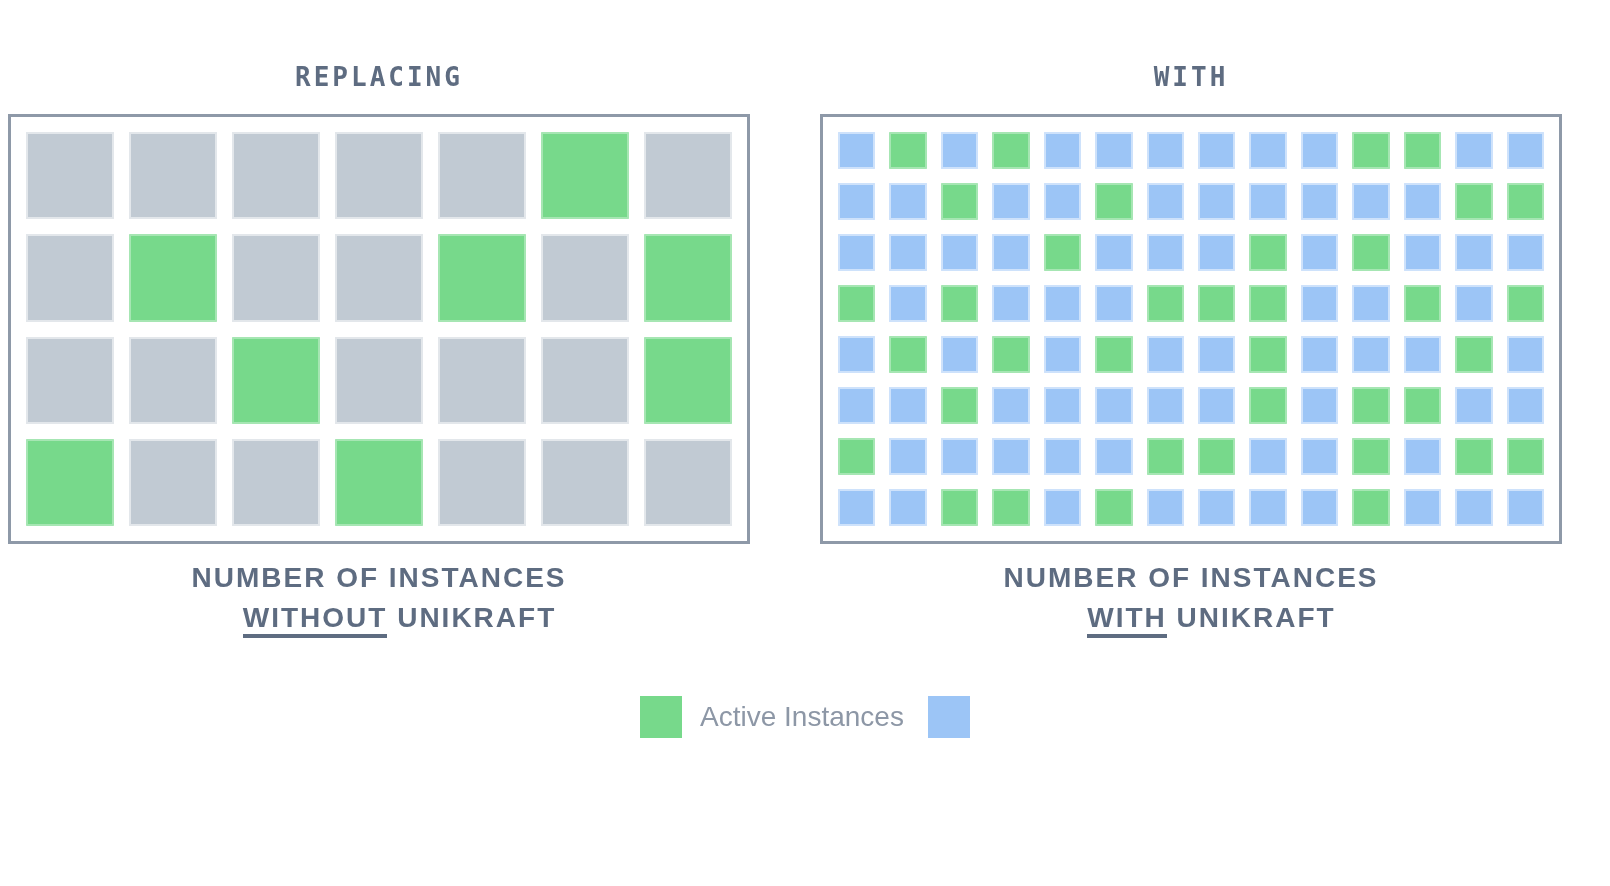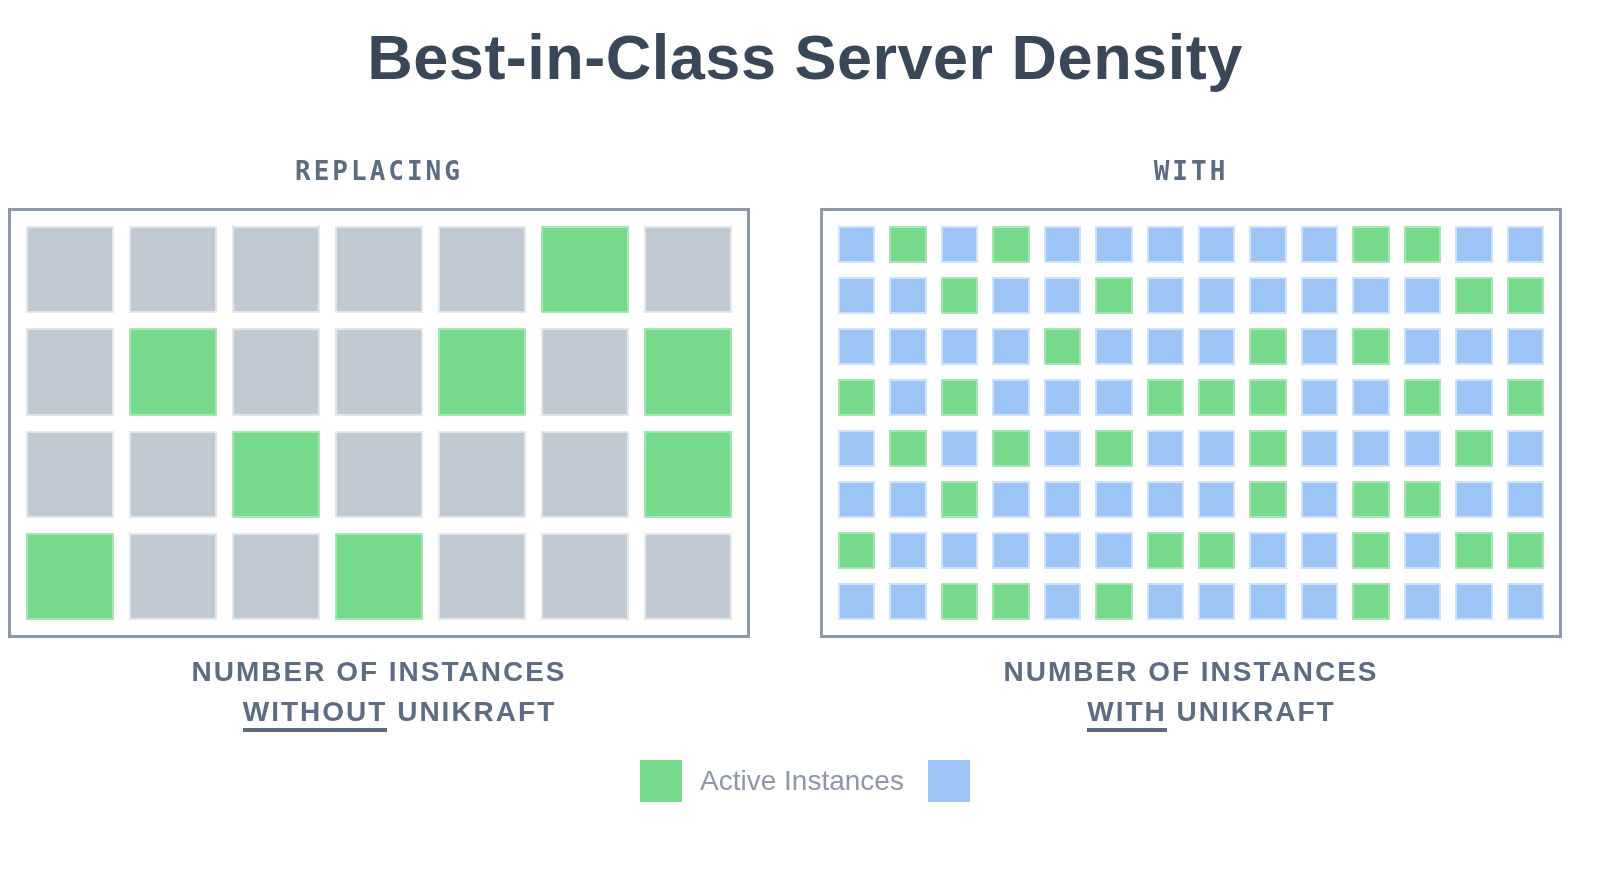--- a/index.html
+++ b/index.html
@@ -61,21 +61,21 @@
     line-height:40px;
     color:var(--label-text, #5E6C81);
   }
   .underlined {
     display:inline-block;
     border-bottom:4px solid currentColor;
     line-height:32px;
     margin-left:41px;
   }
   .legend {
-    margin-top:28px;
+    margin-top:58px;
     display:flex;
     justify-content:center;
     align-items:center;
     column-gap:24px;
   }
   .legend-item {
     display:flex;
     align-items:center;
     column-gap:18px;
   }
@@ -87,21 +87,20 @@
     font-size:28px;
     color:var(--legend-text, #8D97A6);
     white-space:nowrap;
   }
 </style>
 </head>
 <body>
 
 <div class="page">
 
-  <h1 class="title">Best-in-Class Server Density</h1>
 
   <div class="panels">
 
     <section class="panel">
       <div class="panel-label">REPLACING</div>
       <div class="grid-box grid-0" style="grid-template-columns: repeat(7, 1fr); grid-template-rows: repeat(4, 1fr);">
           <div class="cell idle"></div>
           <div class="cell idle"></div>
           <div class="cell idle"></div>
           <div class="cell idle"></div>

